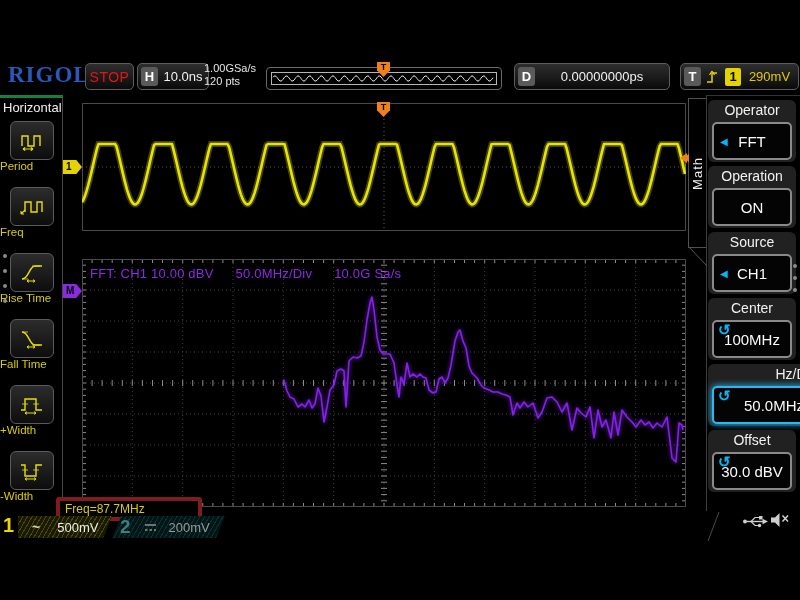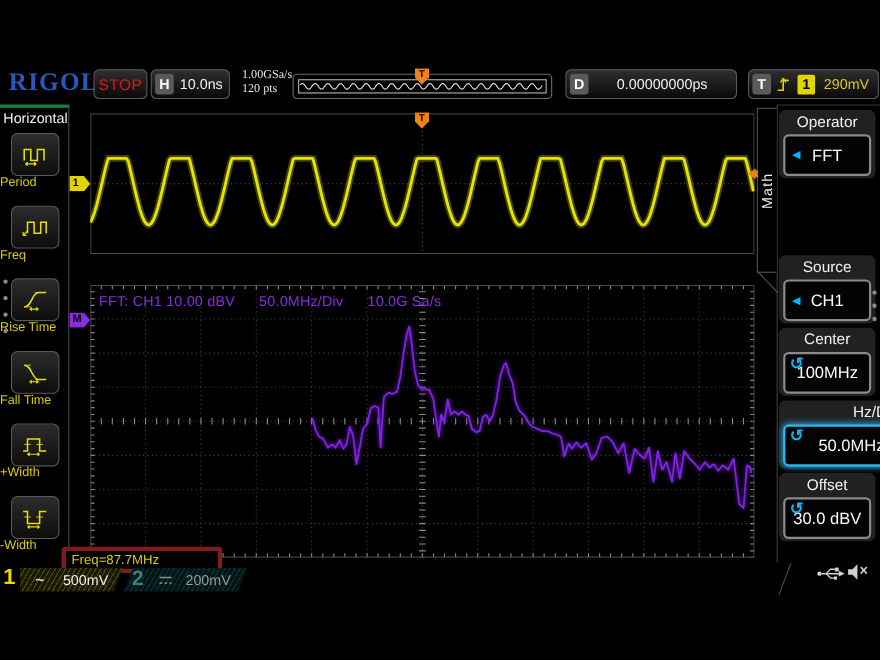--- a/index.html
+++ b/index.html
@@ -11,21 +11,21 @@
   .logo{left:8px;top:62px;font-family:"Liberation Serif",serif;font-weight:700;font-size:23px;
         color:#2a58b8;letter-spacing:1px;}
   .tbox{background:linear-gradient(#2e2e2e,#0a0a0a);border:1px solid #5c5c5c;border-radius:5px;
         display:flex;align-items:center;color:#eee;font-size:13px;}
   .stop-btn{left:85px;top:63px;width:47px;height:25px;justify-content:center;
             color:#e51515;font-weight:normal;font-size:14px;letter-spacing:.5px;cursor:pointer;}
   .h-box{left:137px;top:63px;width:70px;height:25px;}
   .badge{display:inline-block;width:17px;height:19px;background:#5a5a5a;color:#fff;border-radius:3px;
          font-weight:bold;font-size:13px;text-align:center;line-height:19px;margin:0 0 0 3px;flex:none;}
   .boxval{flex:1;text-align:center;color:#f2f2f2;}
-  .rate-box{left:220px;top:62px;color:#e6e6e6;font-size:11px;line-height:13px;font-family:Liberation Serif, serif;}
+  .rate-box{left:204px;top:62px;color:#e6e6e6;font-size:11px;line-height:13px;}
   .pos-ind{left:266px;top:67px;width:234px;height:21px;border:1px solid #6a6a6a;border-radius:4px;background:#000;}
   .pos-inner{position:absolute;left:4px;top:4px;right:4px;bottom:4px;border:1px solid #b5b5b5;}
   .d-box{left:514px;top:63px;width:154px;height:25px;}
   .t-box{left:680px;top:63px;width:117px;height:25px;}
   .ch-badge{display:inline-block;width:16px;height:18px;background:#e3d400;color:#000;border-radius:2px;
             font-weight:bold;font-size:13px;text-align:center;line-height:18px;margin-left:6px;flex:none;}
   .t-level{flex:1;text-align:center;color:#ddcc00;}
 
   
   .tflag{width:13px;height:15px;background:#f08018;color:#000;font-size:9px;font-weight:bold;
@@ -226,20 +226,26 @@
   </div>
   <div class="abs trig-arrow" style="left:683px;top:154px;border-right-width:6px;border-top-width:4px;border-bottom-width:4px;"></div>
 
   <div class="tile" style="top:100px;">
     <div class="tile-label">Operator</div>
     <div class="tile-btn">
       <span class="acc-tri">◀</span>
       <span>FFT</span>
     </div>
   </div>
+  <div class="tile" style="top:166px;">
+    <div class="tile-label">Operation</div>
+    <div class="tile-btn">
+      <span>ON</span>
+    </div>
+  </div>
   <div class="tile" style="top:232px;">
     <div class="tile-label">Source</div>
     <div class="tile-btn">
       <span class="acc-tri">◀</span>
       <span>CH1</span>
     </div>
   </div>
   <div class="tile" style="top:298px;">
     <div class="tile-label">Center</div>
     <div class="tile-btn">

